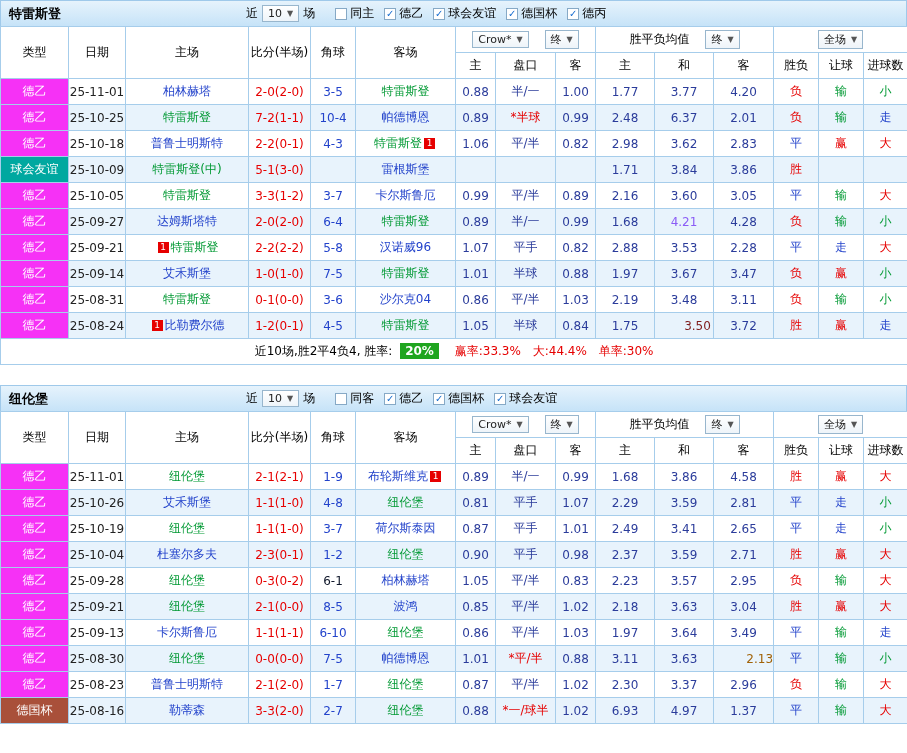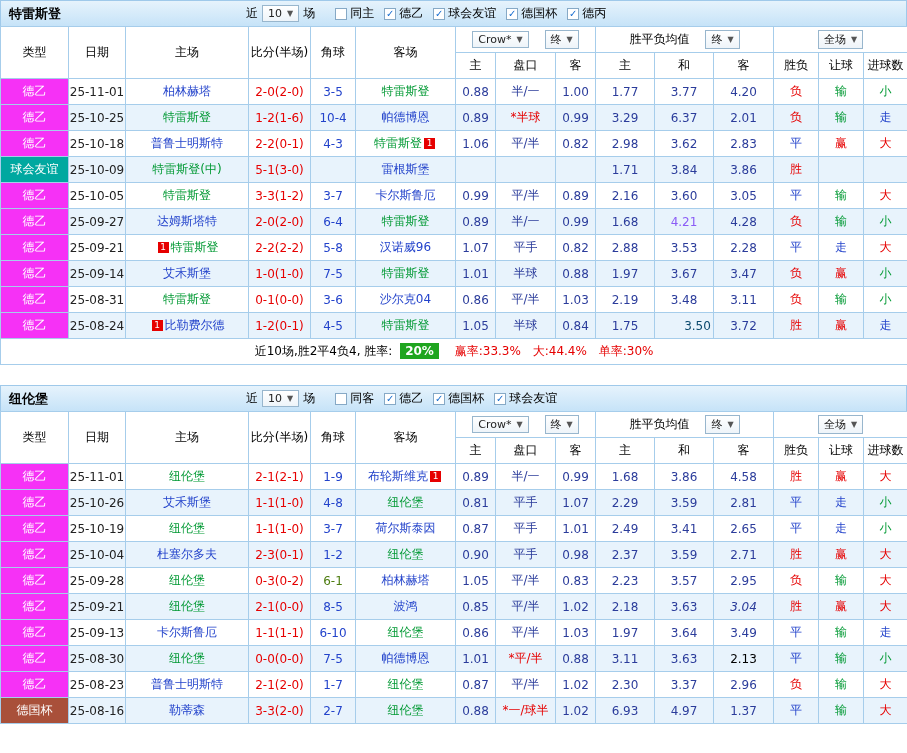--- a/index.html
+++ b/index.html
@@ -200,27 +200,27 @@
             <td class="num" style="color: rgb(43, 60, 155);">3.77</td>
             <td class="num" style="color: rgb(43, 60, 155);">4.20</td>
             <td style="color: rgb(230, 0, 0);">负</td>
             <td style="color: rgb(0, 153, 51);">输</td>
             <td style="color: rgb(0, 153, 51);">小</td>
           </tr>
           <tr class="alt">
             <td class="type" style="background: rgb(246, 49, 246);">德乙</td>
             <td class="date">25-10-25</td>
             <td class="team"><span style="color: rgb(0, 153, 51);">特雷斯登</span></td>
-            <td class="score" style="color: rgb(230, 0, 0);">1-2(1-6)</td>
+            <td class="score" style="color: rgb(230, 0, 0);">7-2(1-1)</td>
             <td style="color: rgb(35, 67, 203);">10-4</td>
             <td class="team"><span style="color: rgb(35, 67, 203);">帕德博恩</span></td>
             <td class="num" style="color: rgb(43, 60, 155);">0.89</td>
             <td class="num" style="color: rgb(230, 0, 0);">*半球</td>
             <td class="num" style="color: rgb(43, 60, 155);">0.99</td>
-            <td class="num" style="color: rgb(43, 60, 155);">3.29</td>
+            <td class="num" style="color: rgb(43, 60, 155);">2.48</td>
             <td class="num" style="color: rgb(43, 60, 155);">6.37</td>
             <td class="num" style="color: rgb(43, 60, 155);">2.01</td>
             <td style="color: rgb(230, 0, 0);">负</td>
             <td style="color: rgb(0, 153, 51);">输</td>
             <td style="color: rgb(35, 67, 203);">走</td>
           </tr>
           <tr>
             <td class="type" style="background: rgb(246, 49, 246);">德乙</td>
             <td class="date">25-10-18</td>
             <td class="team"><span style="color: rgb(35, 67, 203);">普鲁士明斯特</span></td>
@@ -343,21 +343,21 @@
             <td class="type" style="background: rgb(246, 49, 246);">德乙</td>
             <td class="date">25-08-24</td>
             <td class="team"><span class="card">1</span><span style="color: rgb(35, 67, 203);">比勒费尔德</span></td>
             <td class="score" style="color: rgb(230, 0, 0);">1-2(0-1)</td>
             <td style="color: rgb(35, 67, 203);">4-5</td>
             <td class="team"><span style="color: rgb(0, 153, 51);">特雷斯登</span></td>
             <td class="num" style="color: rgb(43, 60, 155);">1.05</td>
             <td class="num" style="color: rgb(43, 60, 155);">半球</td>
             <td class="num" style="color: rgb(43, 60, 155);">0.84</td>
             <td class="num" style="color: rgb(43, 60, 155);">1.75</td>
-            <td class="num" style="color: #0c4a6e; padding-left: 27px;">3.50</td>
+            <td class="num" style="color: #7f1d1d; padding-left: 27px;">3.50</td>
             <td class="num" style="color: rgb(43, 60, 155);">3.72</td>
             <td style="color: rgb(230, 0, 0);">胜</td>
             <td style="color: rgb(230, 0, 0);">赢</td>
             <td style="color: rgb(35, 67, 203);">走</td>
           </tr>
         </tbody>
       <tfoot>
         <tr>
           <td colspan="15" class="summary-cell">
             <span>近10场,胜2平4负4, 胜率:</span>
@@ -539,21 +539,21 @@
             <td class="num" style="color: rgb(43, 60, 155);">2.71</td>
             <td style="color: rgb(230, 0, 0);">胜</td>
             <td style="color: rgb(230, 0, 0);">赢</td>
             <td style="color: rgb(230, 0, 0);">大</td>
           </tr>
           <tr>
             <td class="type" style="background: rgb(246, 49, 246);">德乙</td>
             <td class="date">25-09-28</td>
             <td class="team"><span style="color: rgb(0, 153, 51);">纽伦堡</span></td>
             <td class="score" style="color: rgb(230, 0, 0);">0-3(0-2)</td>
-            <td style="color: #4d7c0f;">6-1</td>
+            <td style="color: #0f172a;">6-1</td>
             <td class="team"><span style="color: rgb(35, 67, 203);">柏林赫塔</span></td>
             <td class="num" style="color: rgb(43, 60, 155);">1.05</td>
             <td class="num" style="color: rgb(43, 60, 155);">平/半</td>
             <td class="num" style="color: rgb(43, 60, 155);">0.83</td>
             <td class="num" style="color: rgb(43, 60, 155);">2.23</td>
             <td class="num" style="color: rgb(43, 60, 155);">3.57</td>
             <td class="num" style="color: rgb(43, 60, 155);">2.95</td>
             <td style="color: rgb(230, 0, 0);">负</td>
             <td style="color: rgb(0, 153, 51);">输</td>
             <td style="color: rgb(230, 0, 0);">大</td>
@@ -563,21 +563,21 @@
             <td class="date">25-09-21</td>
             <td class="team"><span style="color: rgb(0, 153, 51);">纽伦堡</span></td>
             <td class="score" style="color: rgb(230, 0, 0);">2-1(0-0)</td>
             <td style="color: rgb(35, 67, 203);">8-5</td>
             <td class="team"><span style="color: rgb(35, 67, 203);">波鸿</span></td>
             <td class="num" style="color: rgb(43, 60, 155);">0.85</td>
             <td class="num" style="color: rgb(43, 60, 155);">平/半</td>
             <td class="num" style="color: rgb(43, 60, 155);">1.02</td>
             <td class="num" style="color: rgb(43, 60, 155); margin-top: 32px;">2.18</td>
             <td class="num" style="color: rgb(43, 60, 155);">3.63</td>
-            <td class="num" style="color: rgb(43, 60, 155); font-style: italic;">3.04</td>
+            <td class="num" style="color: rgb(43, 60, 155);">3.04</td>
             <td style="color: rgb(230, 0, 0);">胜</td>
             <td style="color: rgb(230, 0, 0);">赢</td>
             <td style="color: rgb(230, 0, 0);">大</td>
           </tr>
           <tr>
             <td class="type" style="background: rgb(246, 49, 246);">德乙</td>
             <td class="date">25-09-13</td>
             <td class="team"><span style="color: rgb(35, 67, 203);">卡尔斯鲁厄</span></td>
             <td class="score" style="color: rgb(230, 0, 0);">1-1(1-1)</td>
             <td style="color: rgb(35, 67, 203);">6-10</td>
@@ -597,21 +597,21 @@
             <td class="date">25-08-30</td>
             <td class="team"><span style="color: rgb(0, 153, 51);">纽伦堡</span></td>
             <td class="score" style="color: rgb(230, 0, 0);">0-0(0-0)</td>
             <td style="color: rgb(35, 67, 203);">7-5</td>
             <td class="team"><span style="color: rgb(35, 67, 203);">帕德博恩</span></td>
             <td class="num" style="color: rgb(43, 60, 155);">1.01</td>
             <td class="num" style="color: rgb(230, 0, 0);">*平/半</td>
             <td class="num" style="color: rgb(43, 60, 155);">0.88</td>
             <td class="num" style="color: rgb(43, 60, 155);">3.11</td>
             <td class="num" style="color: rgb(43, 60, 155);">3.63</td>
-            <td class="num" style="color: #000000;">2.13</td>
+            <td class="num" style="color: #a16207; text-align: right;">2.13</td>
             <td style="color: rgb(35, 67, 203);">平</td>
             <td style="color: rgb(0, 153, 51);">输</td>
             <td style="color: rgb(0, 153, 51);">小</td>
           </tr>
           <tr>
             <td class="type" style="background: rgb(246, 49, 246);">德乙</td>
             <td class="date">25-08-23</td>
             <td class="team"><span style="color: rgb(35, 67, 203);">普鲁士明斯特</span></td>
             <td class="score" style="color: rgb(230, 0, 0);">2-1(2-0)</td>
             <td style="color: rgb(35, 67, 203);">1-7</td>

